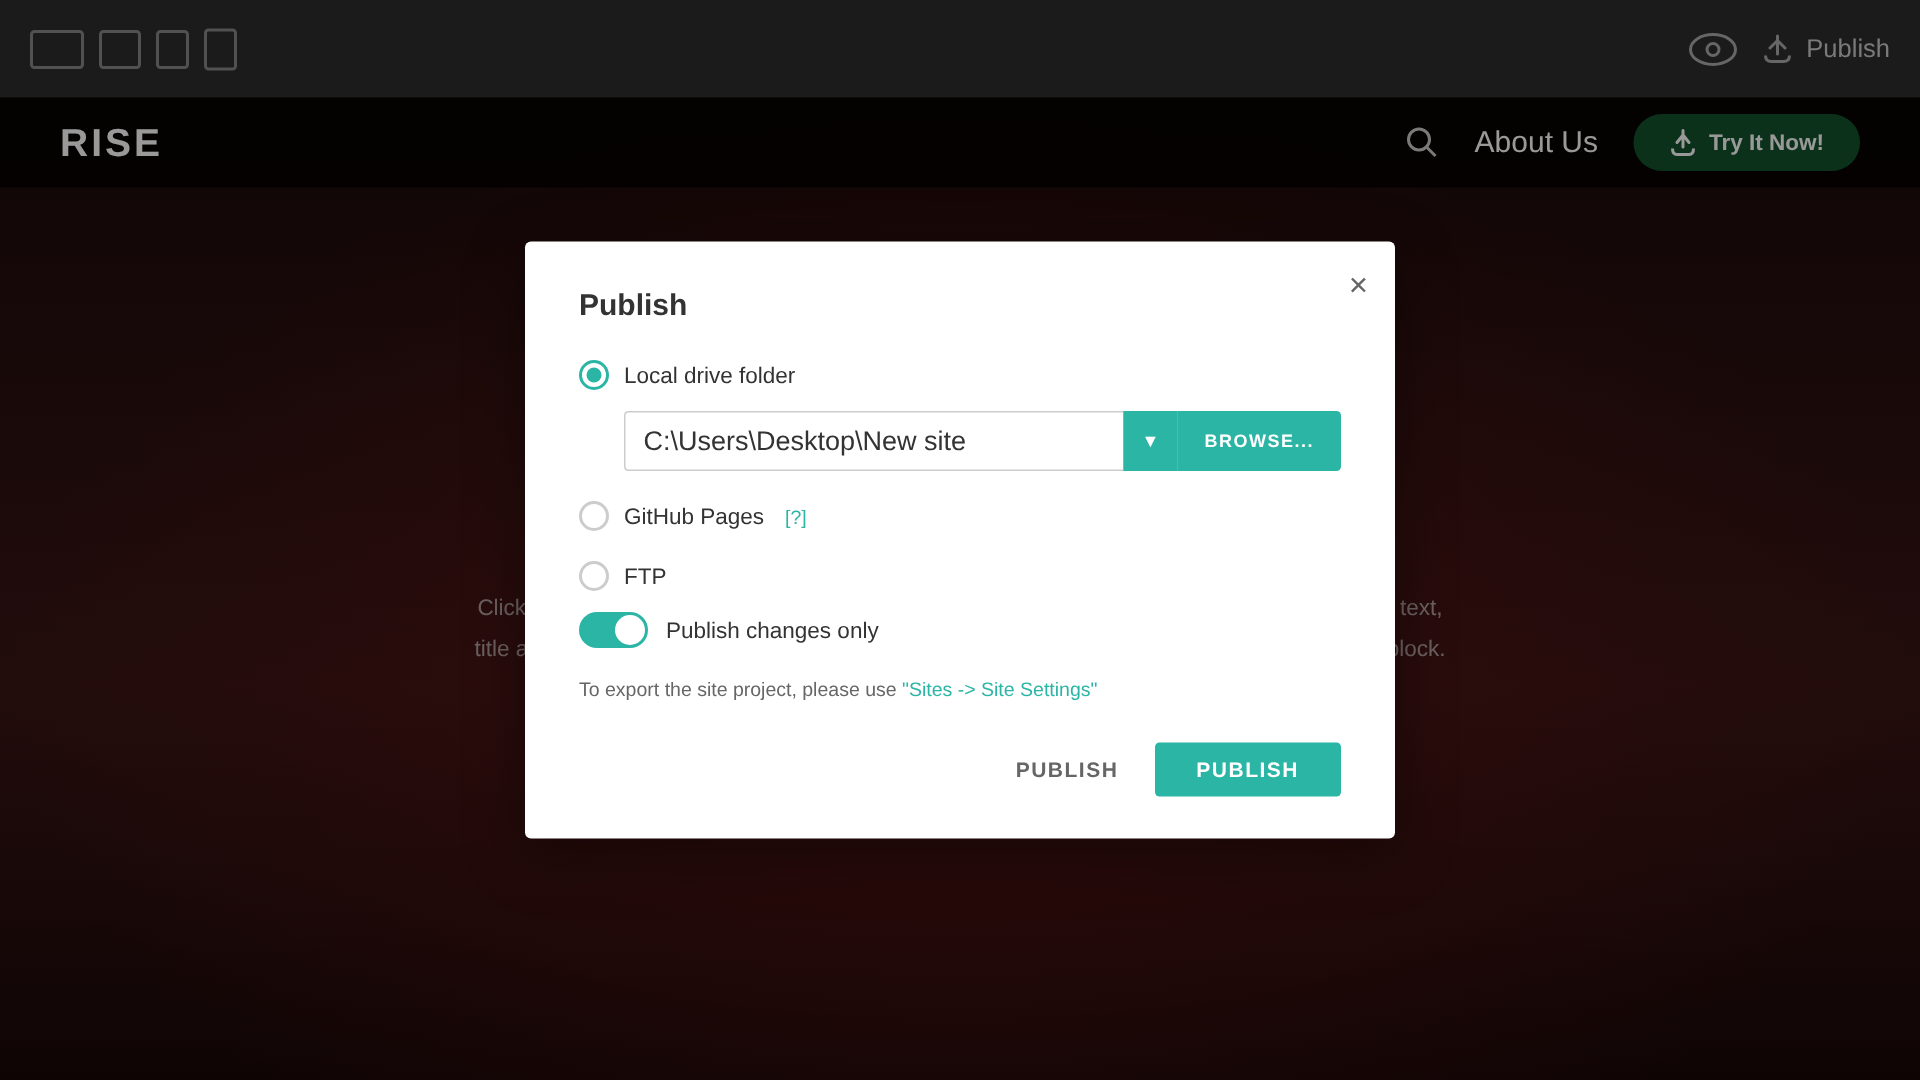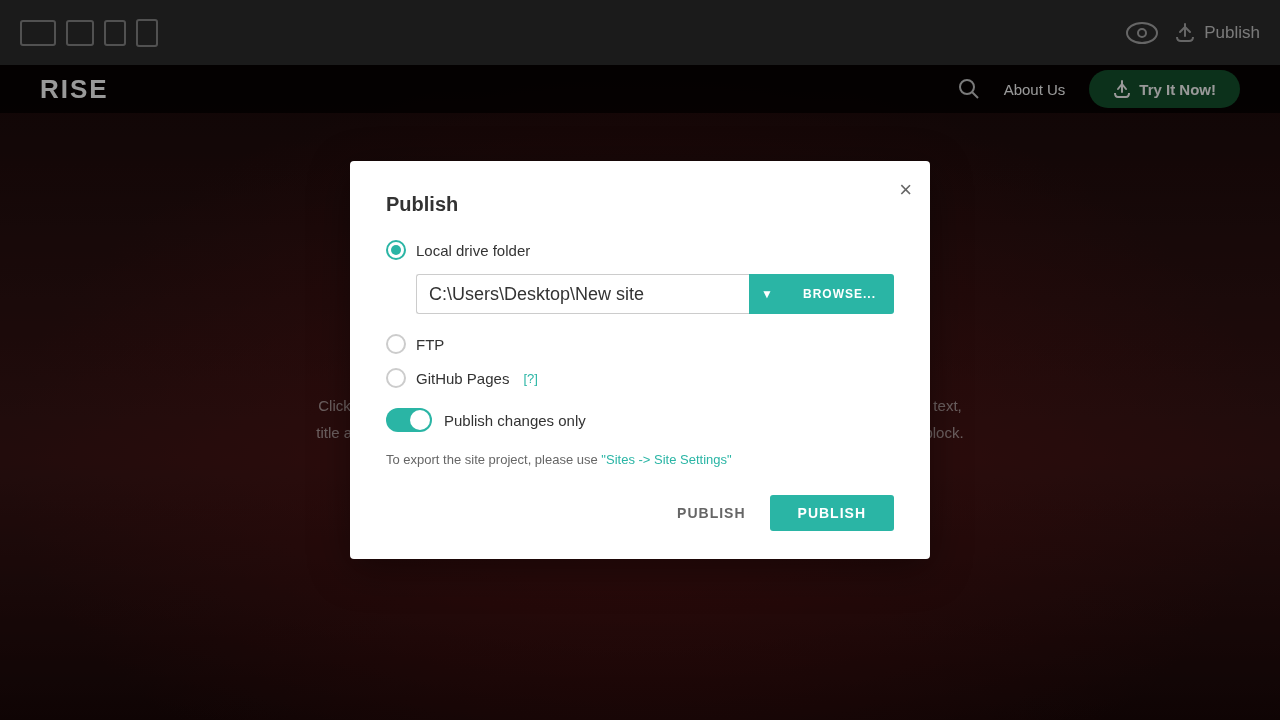--- a/index.html
+++ b/index.html
@@ -65,21 +65,21 @@
       font-size: 16px;
       cursor: pointer;
       background: none;
       border: none;
     }
 
     
     .header-bar {
       position: absolute;
       top: 65px; left: 0;
-      width: 1280px; height: 48px;
+      width: 1280px; height: 60px;
       background: rgba(0,0,0,0.7);
       display: flex;
       align-items: center;
       justify-content: space-between;
       padding: 0 40px;
       z-index: 1;
     }
 
     .site-title {
       color: white;
@@ -89,21 +89,21 @@
     }
 
     .header-nav {
       display: flex;
       align-items: center;
       gap: 24px;
     }
 
     .nav-about {
       color: white;
-      font-size: 15px;
+      font-size: 20px;
     }
 
     .try-it-btn {
       background: #14532d;
       color: white;
       border: none;
       border-radius: 25px;
       padding: 10px 24px;
       font-size: 15px;
       font-weight: 600;
@@ -459,29 +459,29 @@
     </div>
 
     <div class="file-input-row">
       <input class="file-input" type="text" value="C:\Users\Desktop\New site" style="">
       <div class="file-dropdown-btn">
         <span>▼</span>
       </div>
       <button class="browse-btn">BROWSE...</button>
     </div>
 
-    <div class="radio-option">
-      <div class="radio-circle"></div>
-      <span class="radio-label">FTP</span>
-    </div>
-
     <div class="radio-option" style="margin-bottom:20px;">
       <div class="radio-circle"></div>
       <span class="radio-label">GitHub Pages</span>
       <span class="github-help">[?]</span>
+    </div>
+
+    <div class="radio-option">
+      <div class="radio-circle"></div>
+      <span class="radio-label">FTP</span>
     </div>
 
     <div class="toggle-row">
       <div class="toggle">
         <div class="toggle-knob"></div>
       </div>
       <span class="toggle-label">Publish changes only</span>
     </div>
 
     <div class="export-note">

